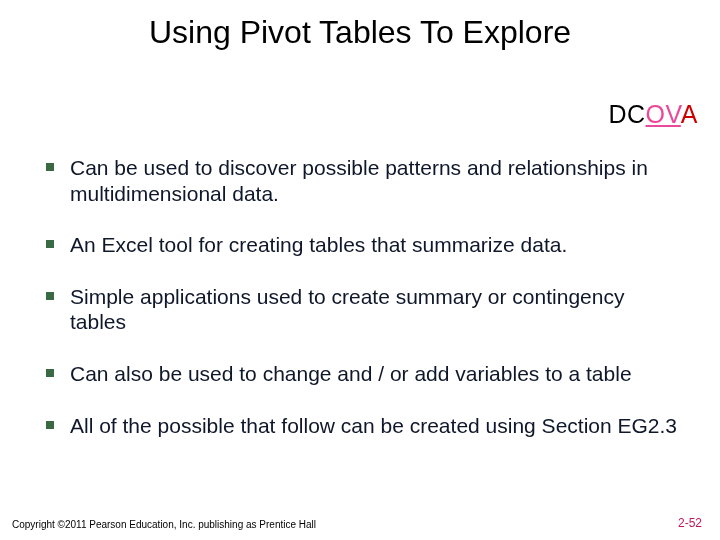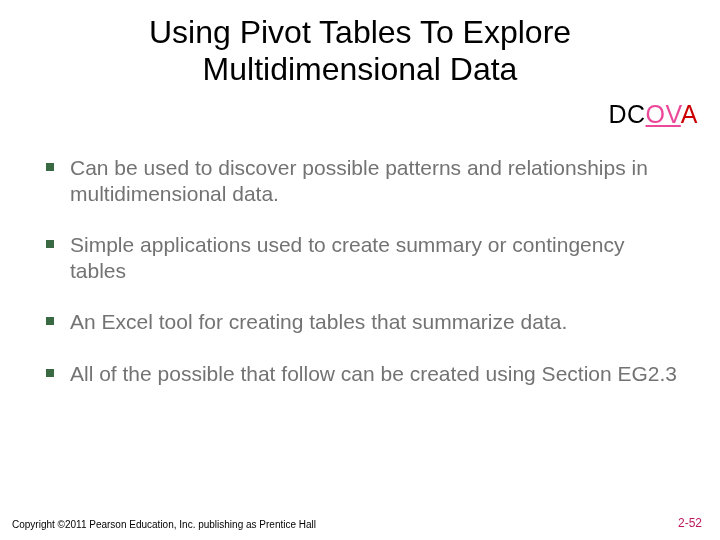--- a/index.html
+++ b/index.html
@@ -46,21 +46,21 @@
     top: 155px;
     left: 46px;
     right: 34px;
   }
   .item {
     display: flex;
     align-items: flex-start;
     margin-bottom: 26px;
     font-size: 21px;
     line-height: 1.22;
-    color: #737373;
+    color: #0f172a;
   }
   .item .sq {
     width: 8px;
     height: 8px;
     background: #3a6a43;
     margin-right: 16px;
     margin-top: 8px;
     flex: 0 0 auto;
   }
   .item .txt {
@@ -81,39 +81,42 @@
     color: #be185d;
   }
 </style>
 </head>
 <body>
 
 <div class="slide">
 
   <div class="title">
     <span>Using Pivot Tables To Explore</span><br>
-    <span>Multidimensional Data</span>
   </div>
 
   <div class="tag">
     <span>DC</span><span class="mid">OV</span><span class="last">A</span>
   </div>
 
   <div class="bullets">
     <div class="item">
       <div class="sq"></div>
       <div class="txt">Can be used to discover possible patterns and relationships in multidimensional data.</div>
     </div>
     <div class="item">
       <div class="sq"></div>
+      <div class="txt">An Excel tool for creating tables that summarize data.</div>
+    </div>
+    <div class="item">
+      <div class="sq"></div>
       <div class="txt">Simple applications used to create summary or contingency tables</div>
     </div>
     <div class="item">
       <div class="sq"></div>
-      <div class="txt">An Excel tool for creating tables that summarize data.</div>
+      <div class="txt">Can also be used to change and / or add variables to a table</div>
     </div>
     <div class="item">
       <div class="sq"></div>
       <div class="txt">All of the possible that follow can be created using Section EG2.3</div>
     </div>
   </div>
 
   <div class="footer-left">Copyright ©2011 Pearson Education, Inc. publishing as Prentice Hall</div>
   <div class="footer-right">2-52</div>
 

